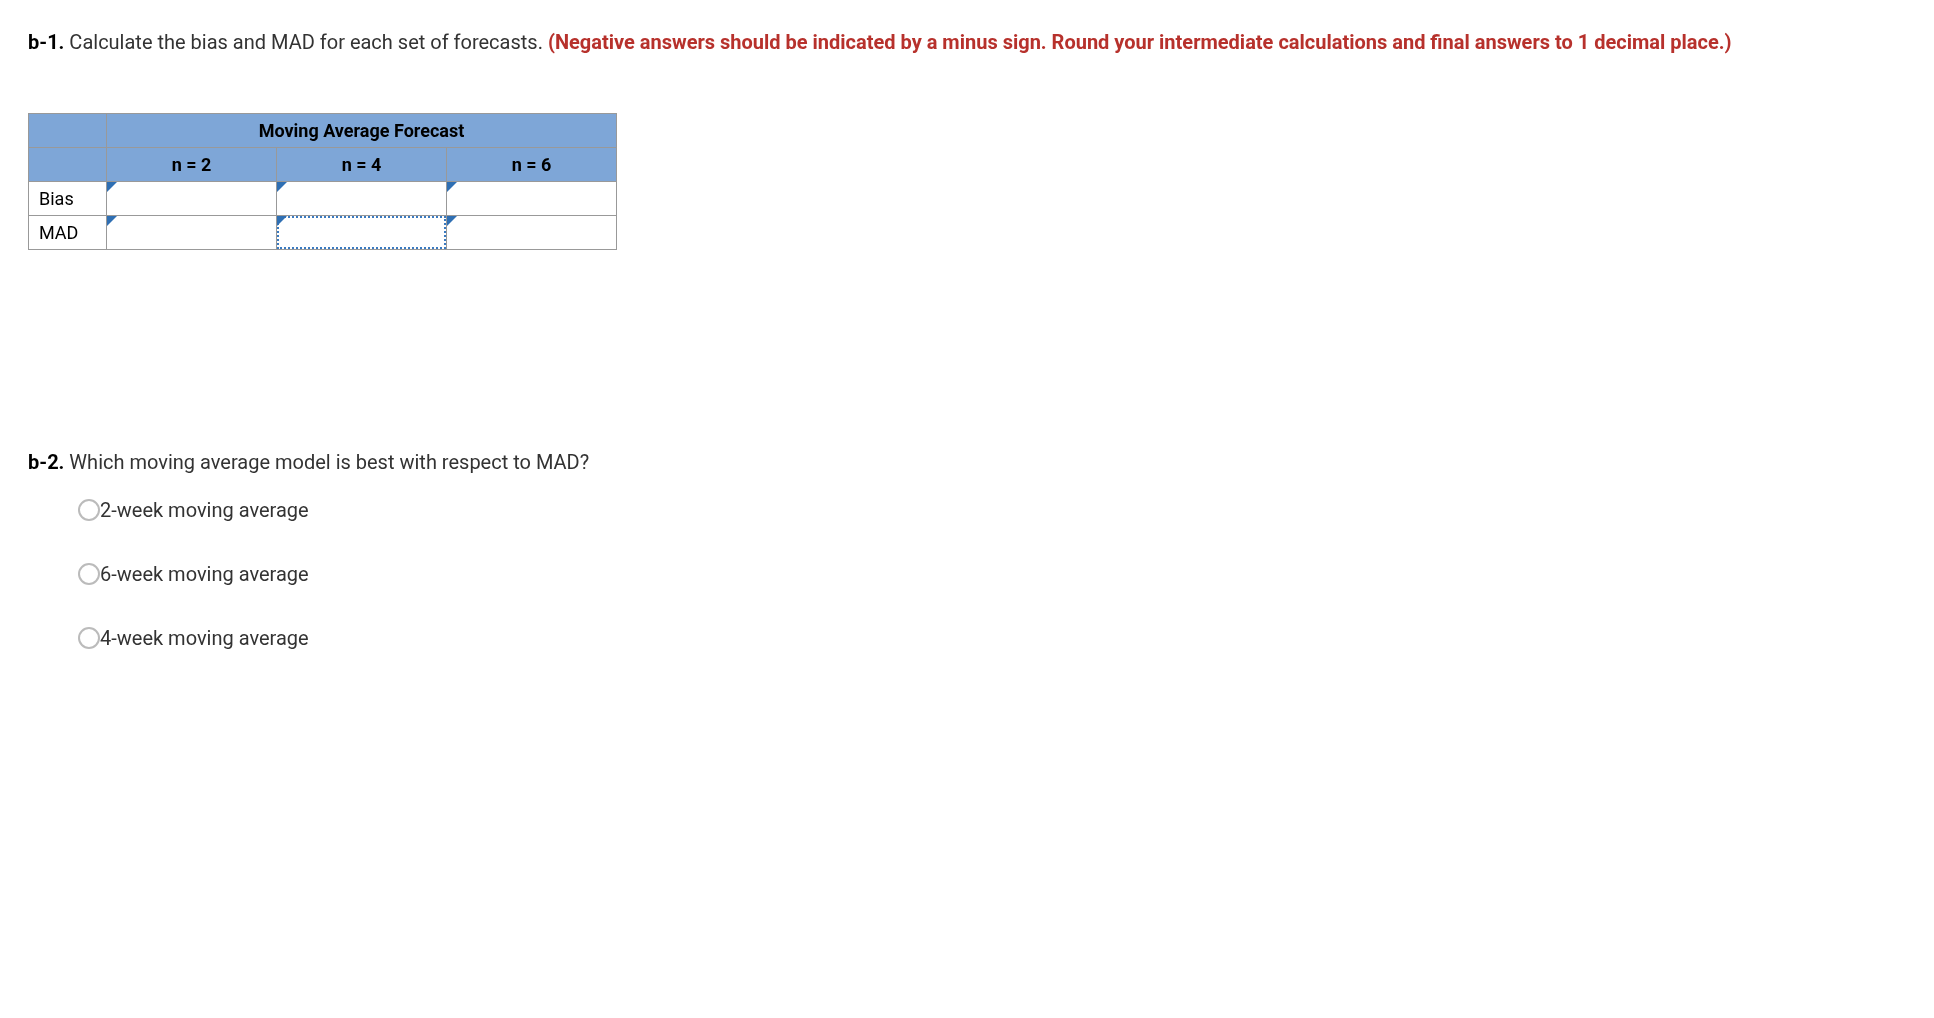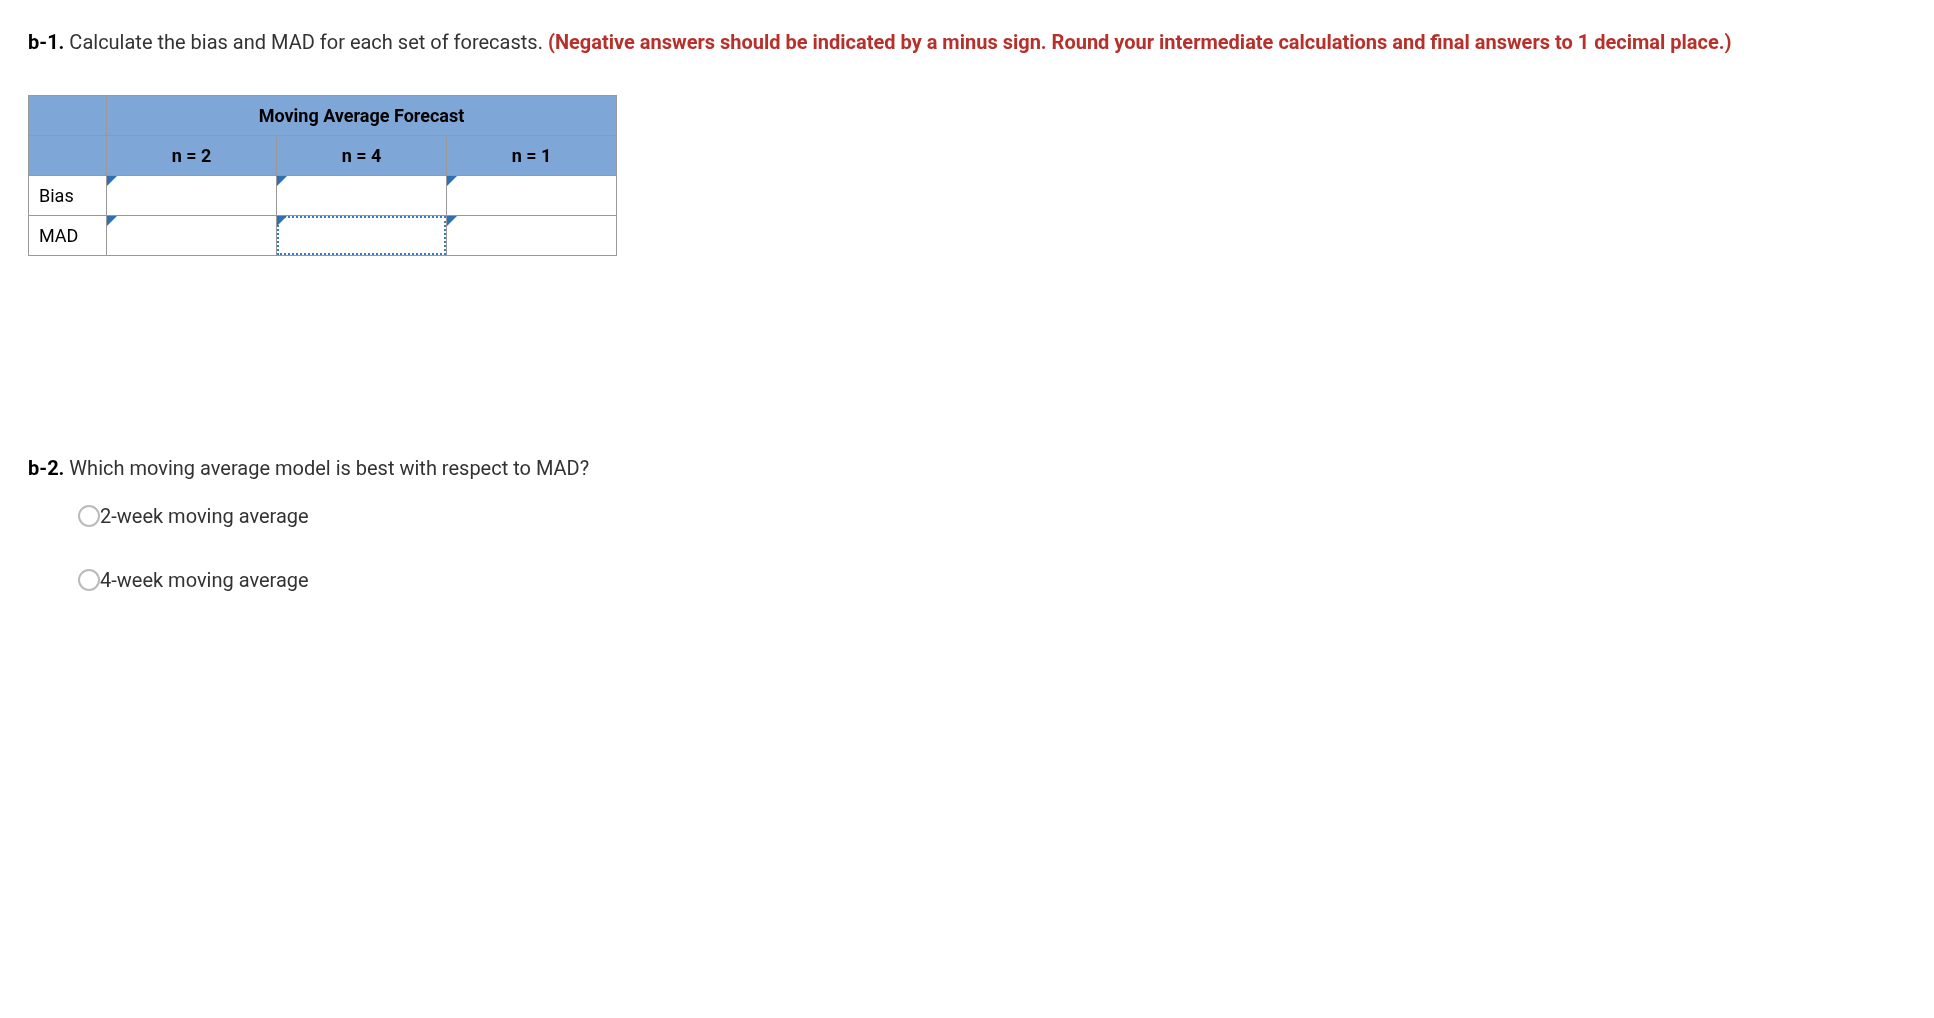--- a/index.html
+++ b/index.html
@@ -5,35 +5,35 @@
   * { box-sizing: border-box; }
   body {
     margin: 0;
     padding: 28px;
     font-family: -apple-system, BlinkMacSystemFont, "Segoe UI", Roboto, "Helvetica Neue", Arial, sans-serif;
     font-size: 20px;
     color: #333;
     background: #fff;
   }
   .question-text {
-    margin-bottom: 38px;
+    margin-bottom: 56px;
     line-height: 1.45;
   }
   .bold { font-weight: 700; color: #000; }
   .red-bold { font-weight: 700; color: #b7312c; }
   .table-wrap { margin-bottom: 200px; }
   table.forecast {
     border-collapse: collapse;
     font-size: 18px;
     color: #000;
   }
   table.forecast th, table.forecast td {
     border: 1px solid #999;
     padding: 0;
-    height: 40px;
+    height: 34px;
     text-align: center;
     vertical-align: middle;
     background: #fff;
   }
   table.forecast th {
     background: #7ea6d7;
     font-weight: 700;
   }
   table.forecast .corner {
     background: #7ea6d7;
@@ -99,21 +99,21 @@
   <table class="forecast">
     <tbody>
         <tr>
       <th class="corner"></th>
       <th colspan="3">Moving Average Forecast</th>
     </tr>
     <tr>
       <th class="corner"></th>
       <th class="col-n">n = 2</th>
       <th class="col-n">n = 4</th>
-      <th class="col-n">n = 1</th>
+      <th class="col-n">n = 6</th>
     </tr>
     <tr>
       <td class="rowlabel">Bias</td>
       <td class="input-cell">
         <span class="marker"></span>
         <input type="text" value="" style="">
       </td>
       <td class="input-cell">
         <span class="marker"></span>
         <input type="text" value="" style="">
@@ -146,15 +146,19 @@
   <span class="bold">b-2.</span><span> Which moving average model is best with respect to MAD?</span>
 </div>
 
 <div class="options">
   <div class="option-row">
     <span class="radio"></span>
     <span>2-week moving average</span>
   </div>
   <div class="option-row">
     <span class="radio"></span>
+    <span>6-week moving average</span>
+  </div>
+  <div class="option-row">
+    <span class="radio"></span>
     <span>4-week moving average</span>
   </div>
 </div>
 
 </body></html>

